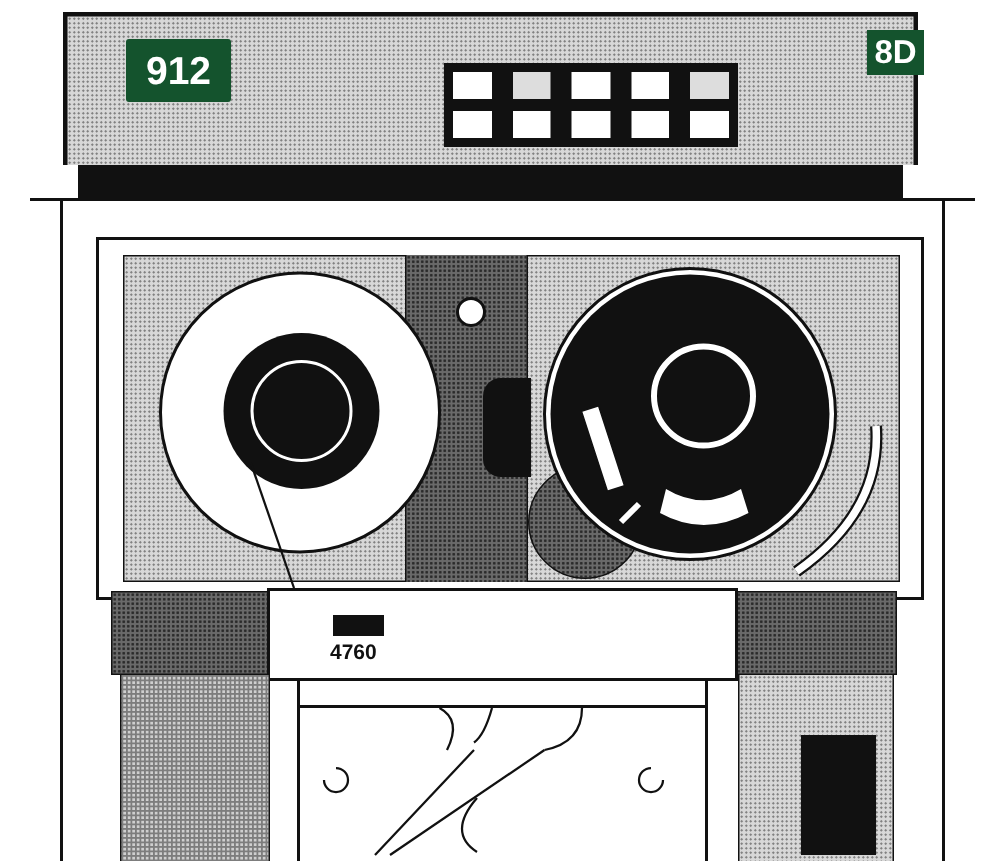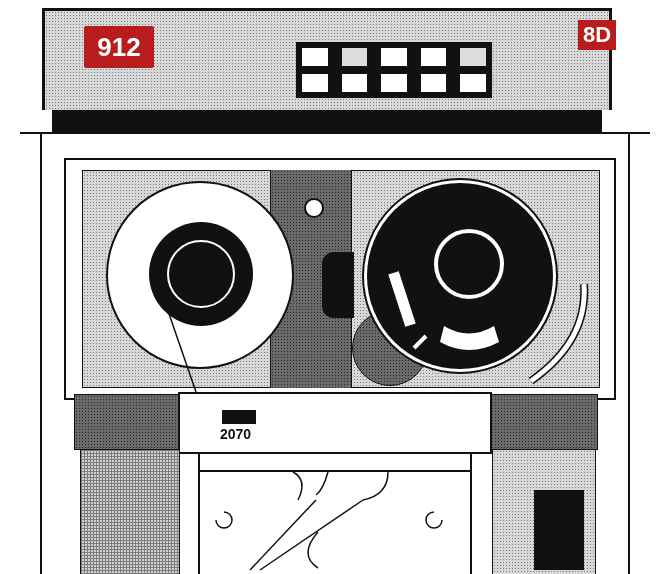--- a/index.html
+++ b/index.html
@@ -1,21 +1,21 @@
 <!DOCTYPE html>
 <html><head>
 <meta charset="utf-8">
 <style>
   html, body { margin:0; padding:0; background:#ffffff; }
   body { width:668px; height:574px; position:relative; overflow:hidden; font-family:"Liberation Sans", sans-serif; }
   .abs { position:absolute; box-sizing:border-box; }
   .dots { background-color:#d8d8d8; background-image: radial-gradient(#7a7a7a 0.6px, transparent 0.8px); background-size:3px 3px; }
   .dark { background-color:#6a6a6a; background-image: radial-gradient(#2a2a2a 0.8px, transparent 1px); background-size:3px 3px; }
   .grid { background-color:#cfcfcf; background-image: linear-gradient(#7d7d7d 1px, transparent 1px), linear-gradient(90deg,#7d7d7d 1px, transparent 1px); background-size:3px 3px; }
-  .label-box { background:#b91c1c; color:#fff; font-weight:bold; display:flex; align-items:center; justify-content:center;text-align:right; }
+  .label-box { background:#14532d; color:#fff; font-weight:bold; display:flex; align-items:center; justify-content:center;text-align:right; }
 </style>
 </head>
 <body>
 
 <div class="abs dots" style="left:42px;top:8px;width:570px;height:102px;border:3px solid #111;border-bottom:none;"></div>
 <div class="abs" style="left:52px;top:110px;width:550px;height:22px;background:#111;"></div>
 
 <div class="abs label-box" style="left:84px;top:26px;width:70px;height:42px;font-size:26px;border-radius:2px;">912</div>
 
 <div class="abs label-box" style="left:578px;top:20px;width:38px;height:30px;font-size:22px;">8D</div>
@@ -61,21 +61,21 @@
   <rect x="40" y="95" width="12" height="56" fill="#fff" stroke="#111" stroke-width="1" transform="rotate(-18 46 123)"></rect>
   <path d="M70 160 L 58 172" stroke="#fff" stroke-width="4"></path>
   <path d="M88 150 Q 113 165 138 150 L 143 166 Q 113 182 84 166 Z" fill="#fff"></path>
 </svg>
 
 <div class="abs dark" style="left:74px;top:394px;width:106px;height:56px;border:1px solid #111;"></div>
 <div class="abs dark" style="left:490px;top:394px;width:108px;height:56px;border:1px solid #111;"></div>
 
 <div class="abs" style="left:178px;top:392px;width:314px;height:62px;background:#fff;border:2px solid #111;"></div>
 <div class="abs" style="left:222px;top:410px;width:34px;height:14px;background:#111;"></div>
-<div class="abs" style="left:220px;top:426px;font-size:14px;font-weight:bold;color:#111;">2070</div>
+<div class="abs" style="left:220px;top:426px;font-size:14px;font-weight:bold;color:#111;">4760</div>
 
 <div class="abs grid" style="left:80px;top:450px;width:100px;height:124px;border-left:1px solid #111;border-right:1px solid #111;"></div>
 
 <div class="abs dots" style="left:492px;top:450px;width:104px;height:124px;border-left:1px solid #111;border-right:1px solid #111;"></div>
 <div class="abs" style="left:534px;top:490px;width:50px;height:80px;background:#111;"></div>
 
 <div class="abs" style="left:198px;top:454px;width:274px;height:120px;border-left:2px solid #111;border-right:2px solid #111;"></div>
 <div class="abs" style="left:198px;top:470px;width:274px;height:2px;background:#111;"></div>
 <svg class="abs" style="left:198px;top:470px;" width="274" height="104" viewBox="0 0 274 104">
   <path d="M18 50 A 8 8 0 1 0 26 42" fill="none" stroke="#111" stroke-width="1.5"></path>

